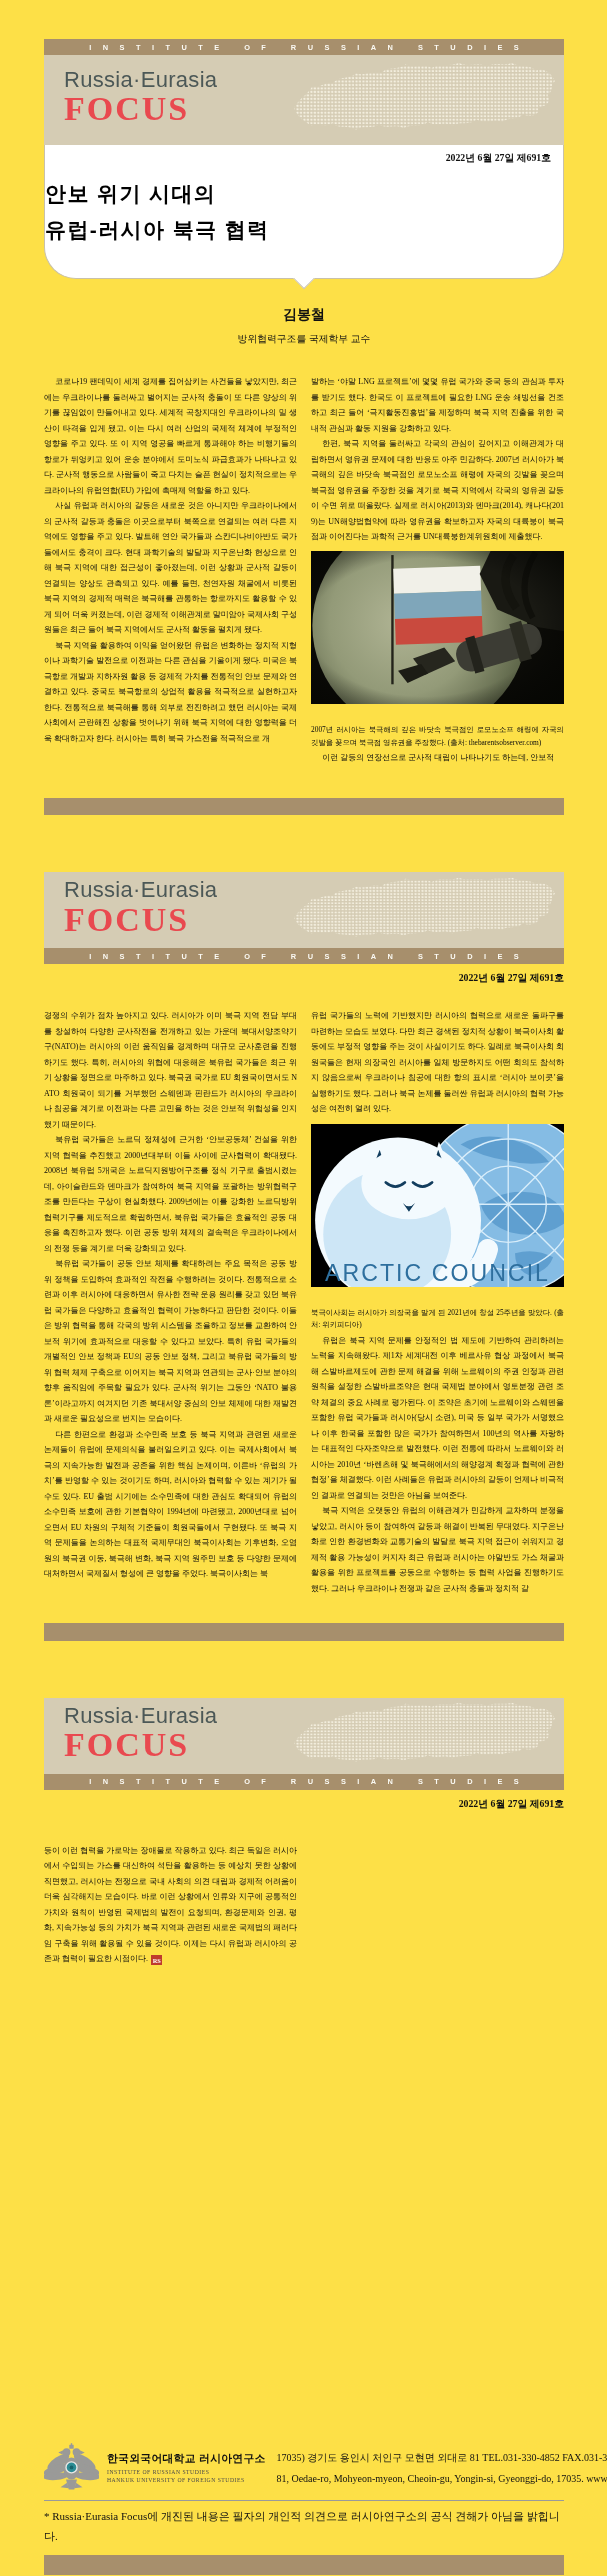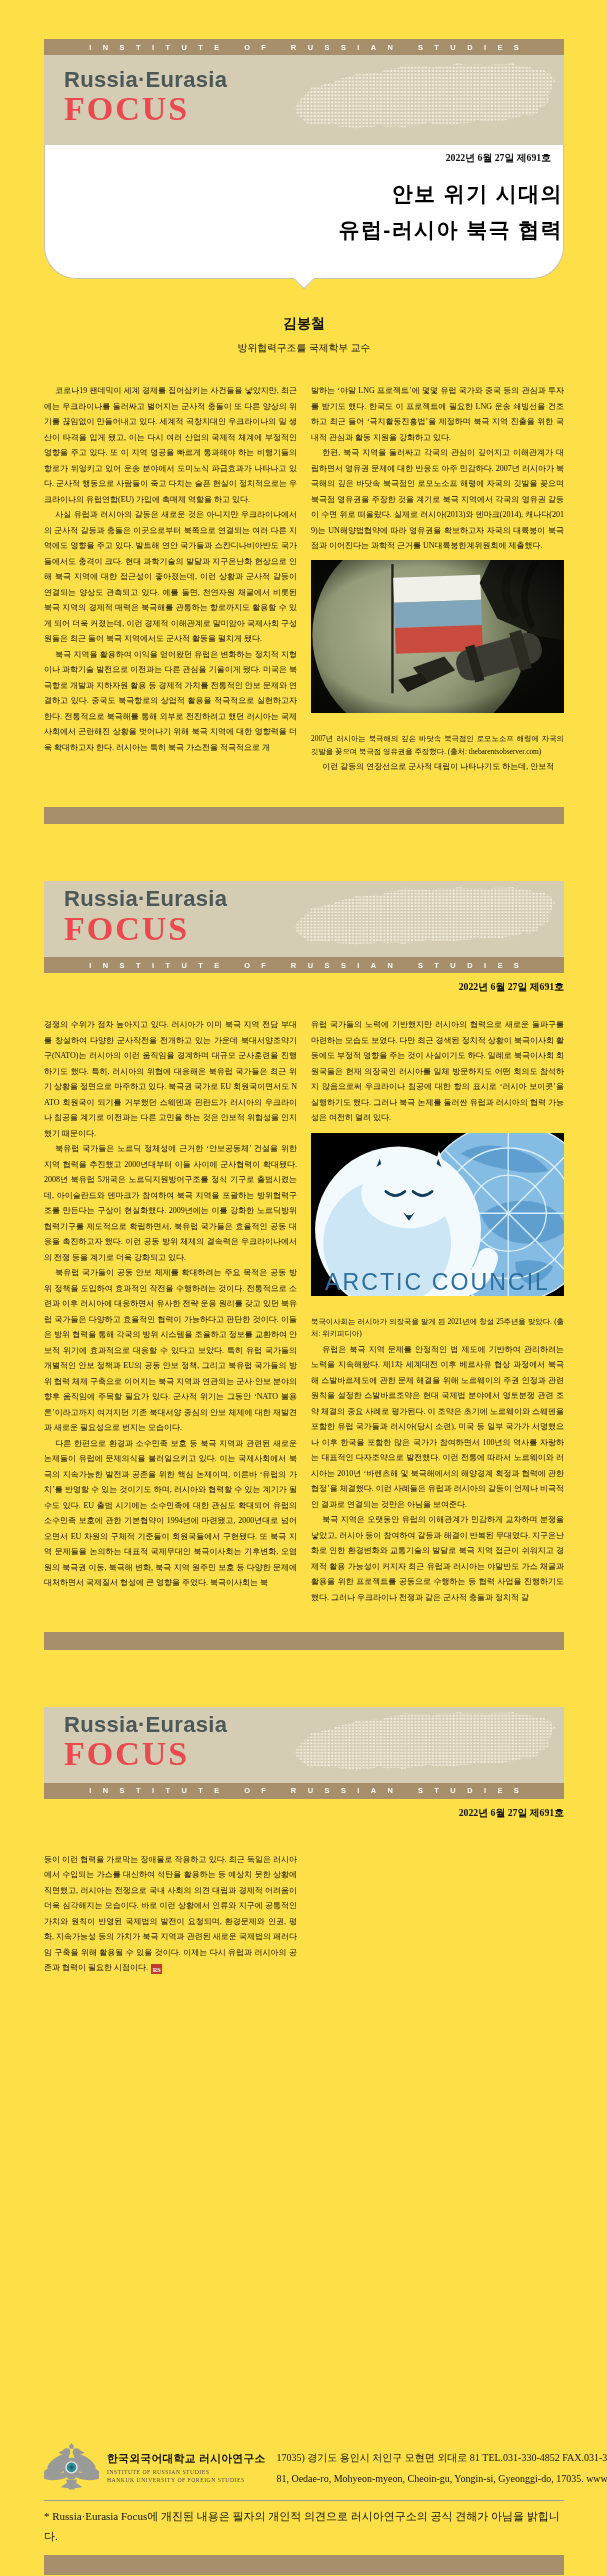--- a/index.html
+++ b/index.html
@@ -16,21 +16,21 @@
     font-family:"Liberation Sans",sans-serif; font-size:7.4px; font-weight:bold;
     letter-spacing:1.55em; display:flex; align-items:center; justify-content:center;
     white-space:nowrap; overflow:hidden; padding-left:1.55em;
   }
   .band { background:#d5ccb4; position:relative; overflow:hidden; }
   .band-tall { height:90px; }
   .band-short { height:76px; }
   .brand { position:absolute; left:20px; top:13.5px; line-height:1; }
   .band-short .brand { top:6.8px; }
   .brand-top {
-    font-family:"Liberation Sans",sans-serif; font-weight:bold; font-size:22px;
+    font-family:"Liberation Sans",sans-serif; font-weight:normal; font-size:22px;
     color:#4c5857; letter-spacing:0.3px;
   }
   .brand-bottom {
     font-family:"Liberation Serif",serif; font-weight:bold; font-size:34px;
     color:#e9494f; letter-spacing:2px; margin-top:1.4px;
   }
   .map { position:absolute; right:5.4px; top:4px; width:270px; height:81px; }
   .band-short .map { top:1.4px; height:72px; }
 
   .issue-line {
@@ -43,24 +43,24 @@
     position:relative; border:1.4px solid #c9c1a9; border-top:none;
     border-radius:0 0 32px 32px; padding:0 0 23px 0; background:#fff;
   }
   .bubble .issue { text-align:right; font-weight:bold; font-size:9.8px; padding:6.8px 12px 0 0; }
   .bubble::after {
     content:""; position:absolute; left:50%; bottom:-8px; width:13.5px; height:13.5px;
     background:#fff; border-right:1.4px solid #c9c1a9; border-bottom:1.4px solid #c9c1a9;
     transform:translateX(-50%) rotate(45deg);
   }
   .title {
-    margin:10.8px 0 6.8px; text-align:right; font-family:"Liberation Sans",sans-serif;
+    margin:10.8px 0 6.8px; text-align:left; font-family:"Liberation Sans",sans-serif;
     font-weight:bold; font-size:21px; line-height:1.72; letter-spacing:1.4px; color:#000;
   }
-  .author-block { text-align:center; margin-top:36px; font-family:"Liberation Sans",sans-serif; }
+  .author-block { text-align:center; margin-top:27px; font-family:"Liberation Sans",sans-serif; }
   .author { font-size:14px; font-weight:bold; }
   .affil { margin-top:9.5px; font-size:9.8px; }
 
   
   .columns { display:flex; gap:14px; margin-top:28px; }
   .col { flex:1; min-width:0; }
   p.body {
     margin:0; font-size:8px; line-height:15.5px; text-align:justify;
     word-break:break-all; text-indent:1.4em; color:#0c0c0c;
   }

